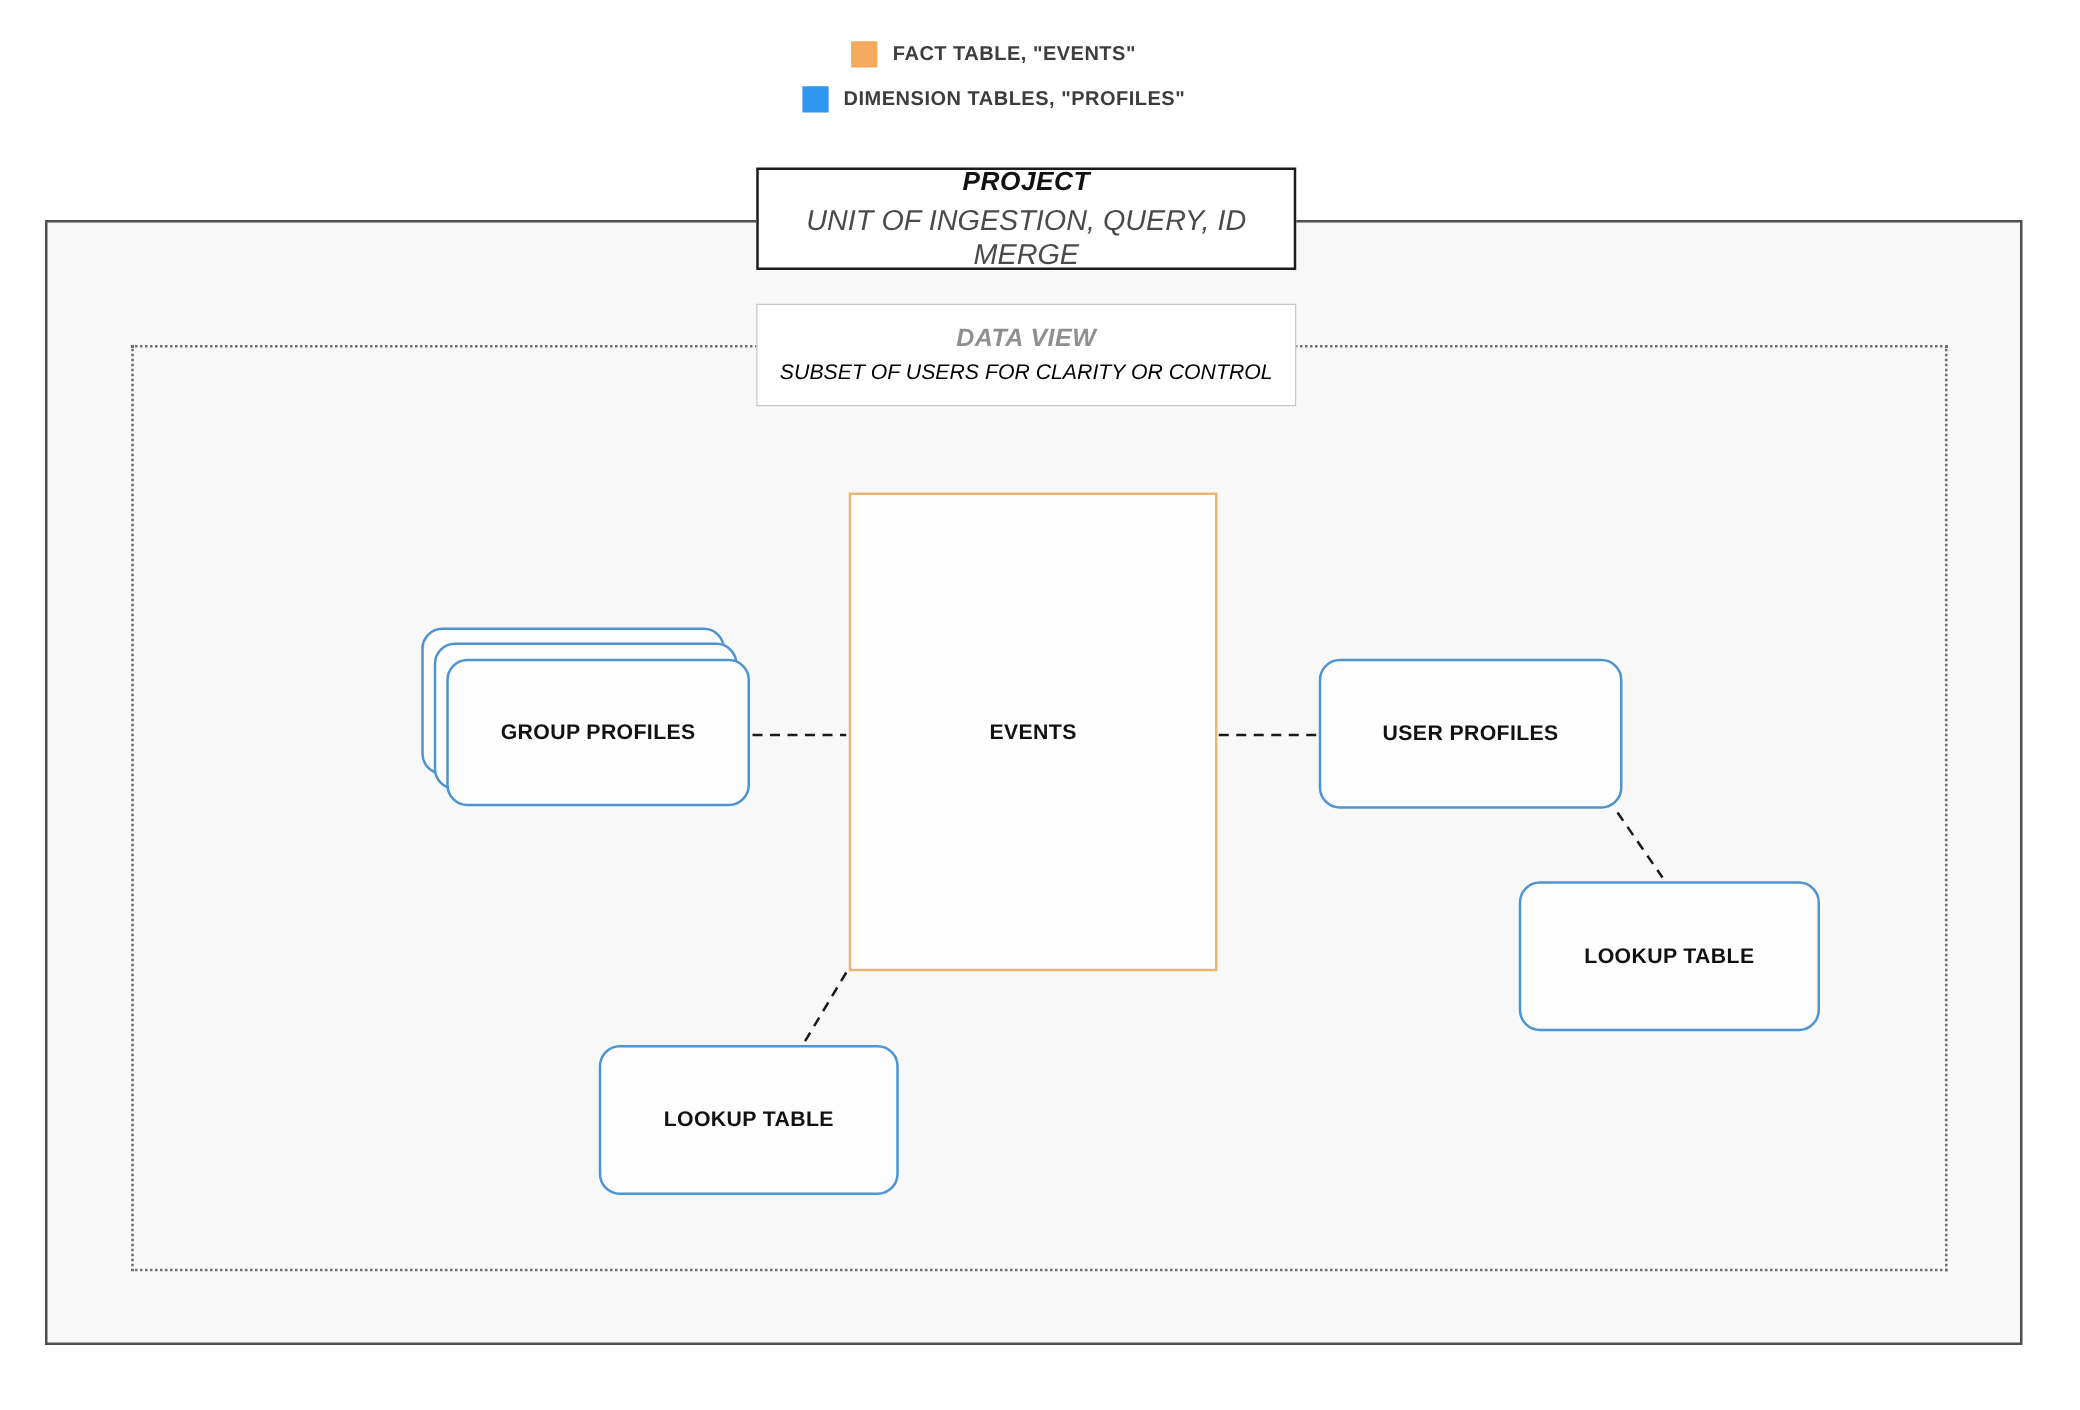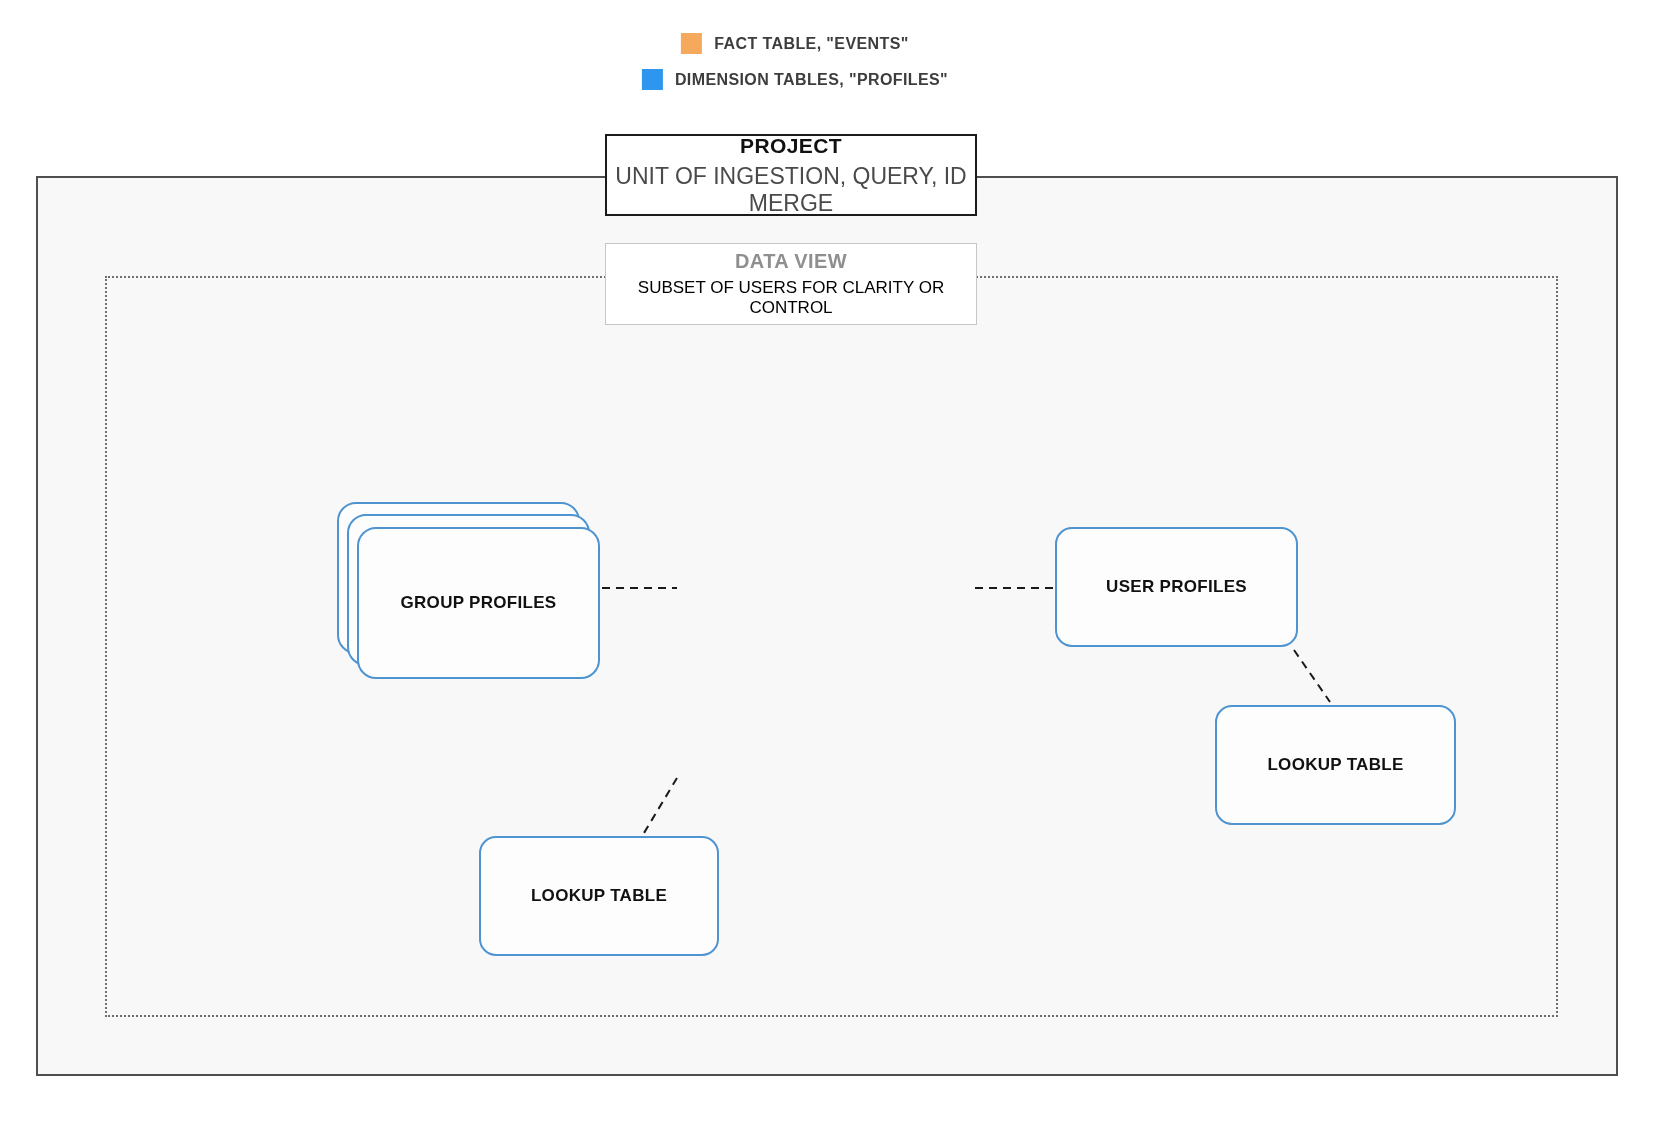--- a/index.html
+++ b/index.html
@@ -19,42 +19,42 @@
   .swatch-dim  { background:#2F96F0; }
   .legend-label { font-size:16px; font-weight:bold; color:#3d3d3d; letter-spacing:.4px; white-space:nowrap; }
 
   
   .outer-box  { position:absolute; left:36px;  top:176px; width:1582px; height:900px;
                 border:2px solid #4f4f4f; background:#f8f8f8; z-index:1; }
   .dotted-box { position:absolute; left:105px; top:276px; width:1453px; height:741px;
                 border:2px dotted #6e6e6e; z-index:2; }
 
   
-  .title-box { position:absolute; left:605px; width:372px; height:82px; background:#ffffff;
+  .title-box { position:absolute; left:605px; width:432px; height:82px; background:#ffffff;
                display:flex; flex-direction:column; align-items:center; justify-content:center;
-               gap:5px; text-align:center; }
+               gap:5px; text-align:center;font-style:italic; }
   .project-box { top:134px; border:2px solid #1b1b1b; z-index:5; }
   .project-title { font-size:21px; font-weight:bold; color:#111111; letter-spacing:.4px; }
   .project-subtitle { font-size:23px; color:#4a4a4a; }
   .data-view-box { top:243px; border:1px solid #c6c6c6; z-index:3; }
   .data-view-title { font-size:20px; font-weight:bold; color:#8f8f8f; letter-spacing:.4px; }
   .data-view-subtitle { font-size:17px; color:#000000; }
 
   
   .node-label { font-size:17px; font-weight:bold; color:#111111; letter-spacing:.3px; white-space:nowrap; }
 
   .events-box { position:absolute; left:679px; top:394px; width:295px; height:383px;
                 background:#fefefe; border:2px solid #E6B577;
                 display:flex; align-items:center; justify-content:center; z-index:4; }
 
   .dim-card { background:#fdfdfe; border:2px solid #4E94D0; border-radius:17px;
               display:flex; align-items:center; justify-content:center; }
 
   .group-stack { position:absolute; left:337px; top:502px; width:264px; height:144px; z-index:4; }
-  .group-card  { position:absolute; width:243px; height:152px;border-radius:19px; }
+  .group-card  { position:absolute; width:243px; height:118px; }
   .gc-back  { left:0;    top:0;    }
   .gc-mid   { left:10px; top:12px; }
   .gc-front { left:20px; top:25px; }
 
   .user-profiles { position:absolute; left:1055px; top:527px; width:243px; height:120px; z-index:4; }
   .lookup-right  { position:absolute; left:1215px; top:705px; width:241px; height:120px; z-index:4; }
   .lookup-left   { position:absolute; left:479px;  top:836px; width:240px; height:120px; z-index:4; }
 
   
   .connectors { position:absolute; left:0; top:0; width:1664px; height:1128px;
@@ -89,20 +89,23 @@
     <div class="data-view-subtitle">SUBSET OF USERS FOR CLARITY OR CONTROL</div>
   </div>
 
   <svg class="connectors" viewBox="0 0 1664 1128">
     <line class="connector" x1="602" y1="588" x2="677" y2="588"></line>
     <line class="connector" x1="975" y1="588" x2="1054" y2="588"></line>
     <line class="connector" x1="1294" y1="650" x2="1330" y2="702"></line>
     <line class="connector" x1="677" y1="778" x2="644" y2="833"></line>
   </svg>
 
+  <div class="events-box">
+    <span class="node-label">EVENTS</span>
+  </div>
 
   <div class="group-stack">
     <div class="dim-card group-card gc-back"></div>
     <div class="dim-card group-card gc-mid"></div>
     <div class="dim-card group-card gc-front">
       <span class="node-label">GROUP PROFILES</span>
     </div>
   </div>
 
   <div class="dim-card user-profiles">

